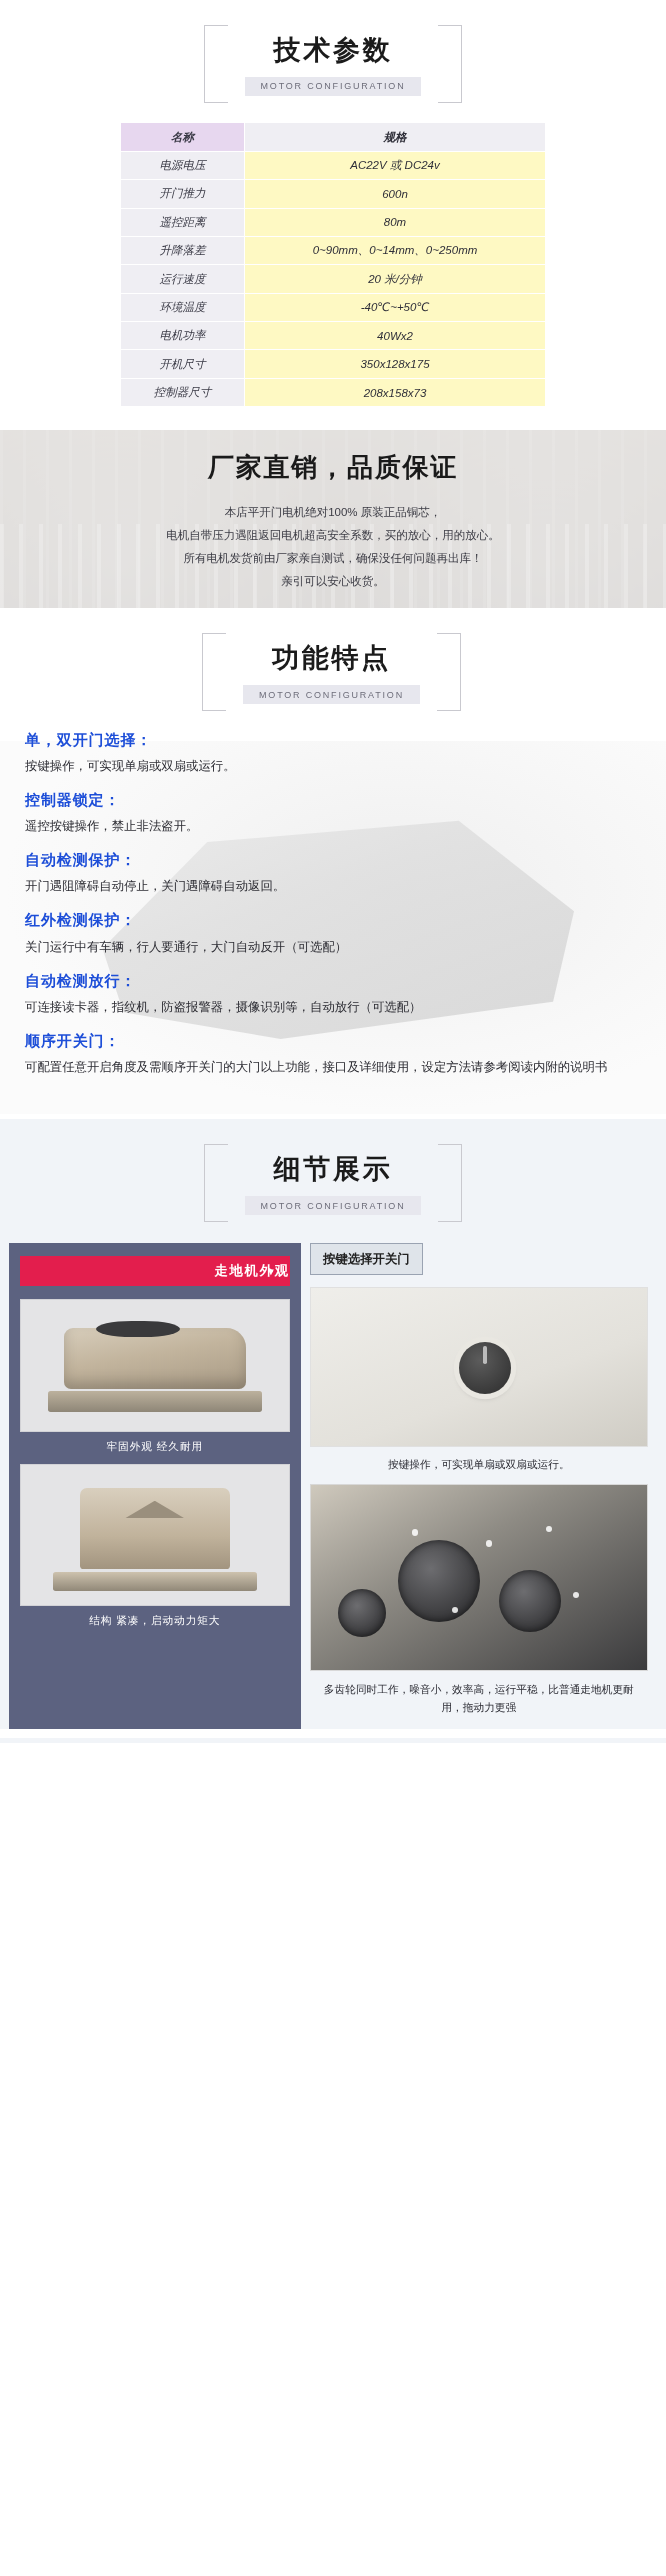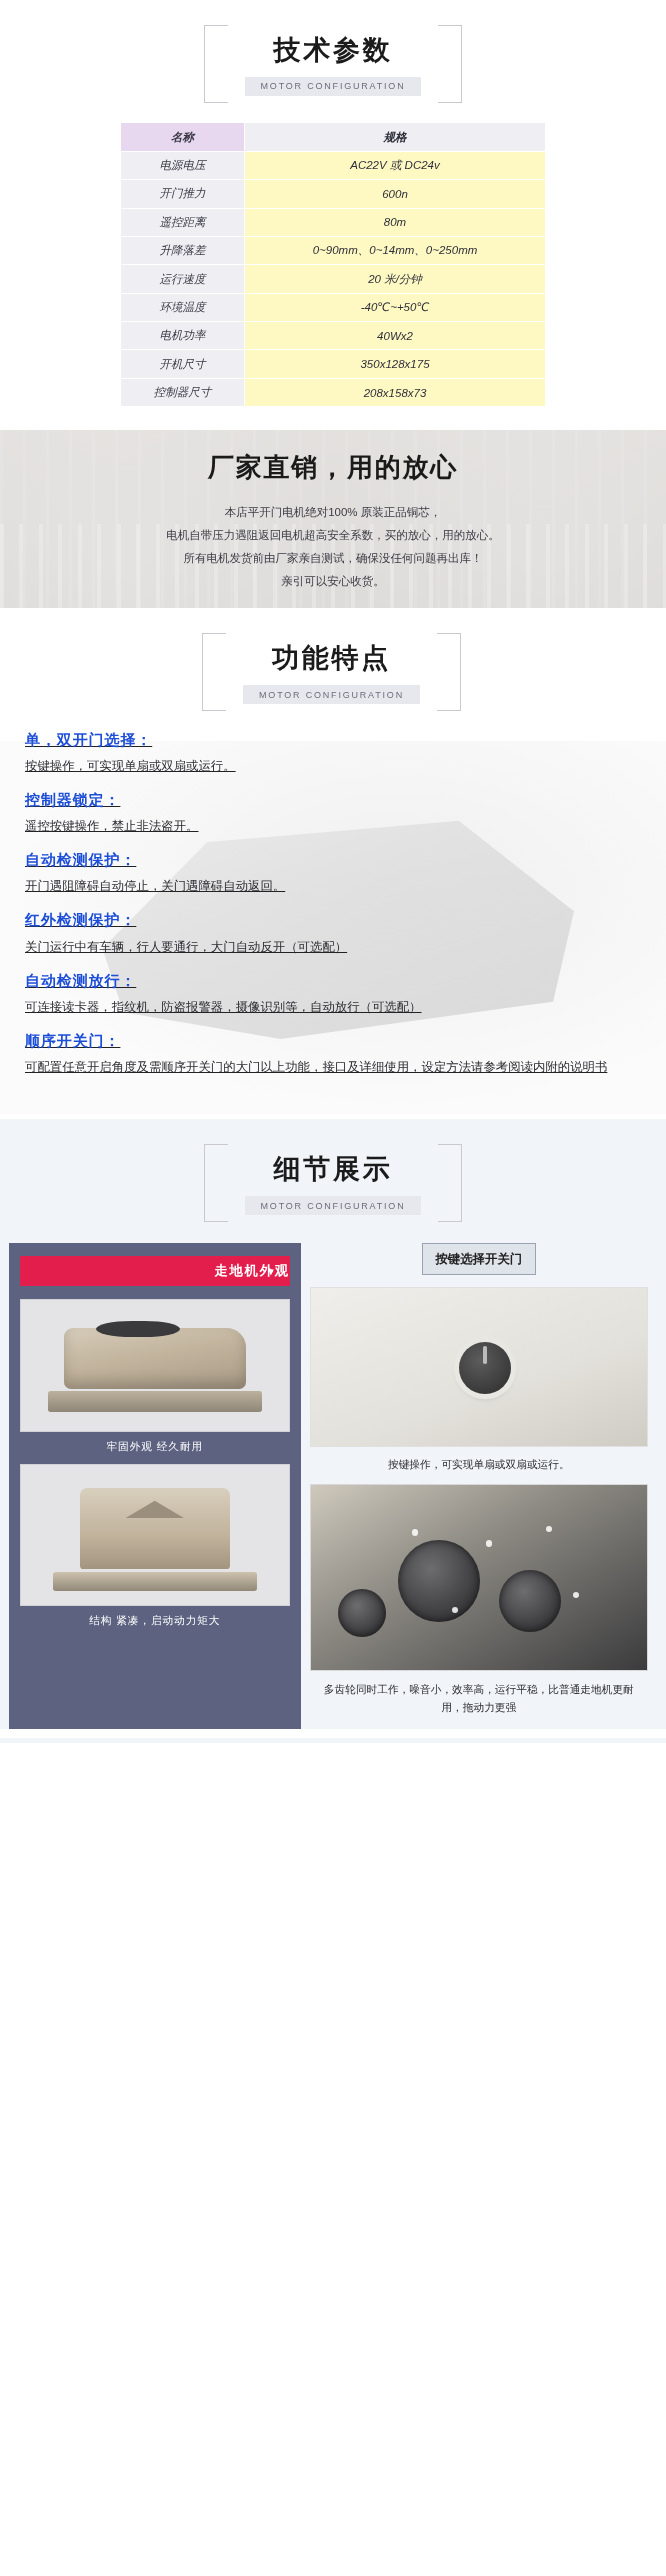--- a/index.html
+++ b/index.html
@@ -113,21 +113,20 @@
     font-size: 11.5px;
     line-height: 2.0;
     color: #3b3b44;
   }
 
   
   .features {
     position: relative;
     padding: 0 3px 27px 0;
     overflow: hidden;
-    text-decoration: underline;
   }
   .features-bg {
     position: absolute;
     left: 0; right: 0; top: 133px; height: 373px;
     background:
       radial-gradient(ellipse at 60% 40%, #efefef 0%, #f7f7f7 45%, #fbfbfb 70%),
       linear-gradient(180deg, #fafafa, #f4f4f4);
     opacity: .95;
   }
   .features-bg:after {
@@ -234,21 +233,21 @@
   .tag-box {
     display: inline-block;
     background: #dfe4ea;
     border: 0.9px solid #9aa3b2;
     color: #222;
     font-size: 12.4px;
     font-weight: bold;
     padding: 6.2px 12.4px;
     margin: 0 auto 12.4px auto;
   }
-  .tag-center { text-align: center; }
+  .tag-center { }
   .photo-r {
     height: 160px;
     background: linear-gradient(160deg, #efeeea 0%, #e3e1db 60%, #cfccc4 100%);
     position: relative;
     overflow: hidden;
     border: 0.9px solid #e0e0e0;
   }
   .knob {
     position: absolute; left: 44%; top: 34%;
     width: 52px; height: 52px; border-radius: 50%;
@@ -351,21 +350,21 @@
         <td class="c-val">208x158x73</td>
       </tr>
     </tbody>
   </table>
 
   <div class="banner">
     <div class="banner-bg"></div>
     <div class="banner-fence"></div>
     <div class="banner-overlay"></div>
     <div class="banner-content">
-      <div class="banner-title">厂家直销，用的放心</div>
+      <div class="banner-title">厂家直销，品质保证</div>
       <div class="banner-lines">
         <div>本店平开门电机绝对100%  原装正品铜芯，</div>
         <div>电机自带压力遇阻返回电机超高安全系数，买的放心，用的放心。</div>
         <div>所有电机发货前由厂家亲自测试，确保没任何问题再出库！</div>
         <div>亲引可以安心收货。</div>
       </div>
     </div>
   </div>
 
   <div class="features">

